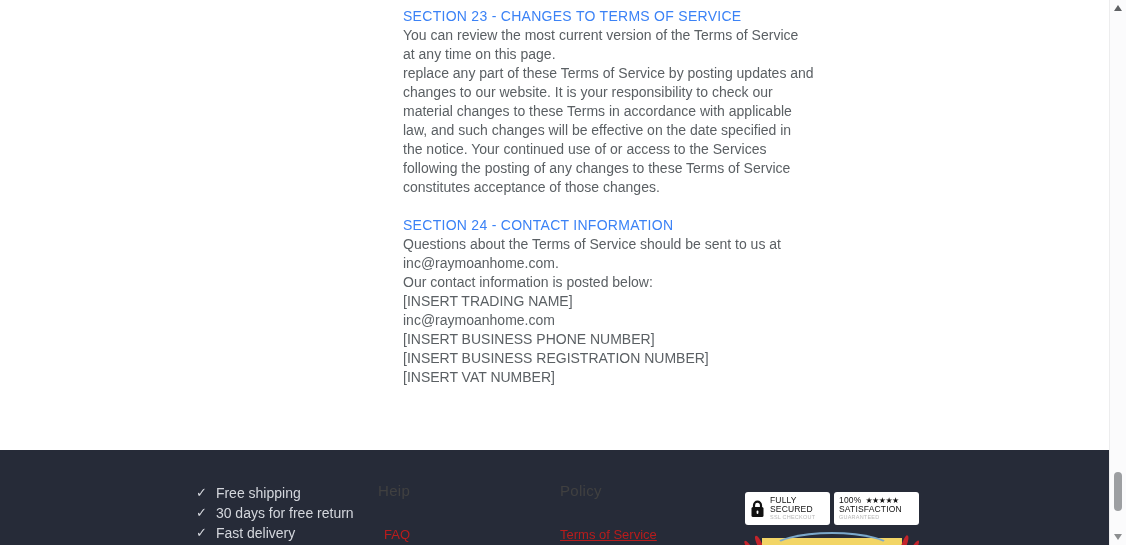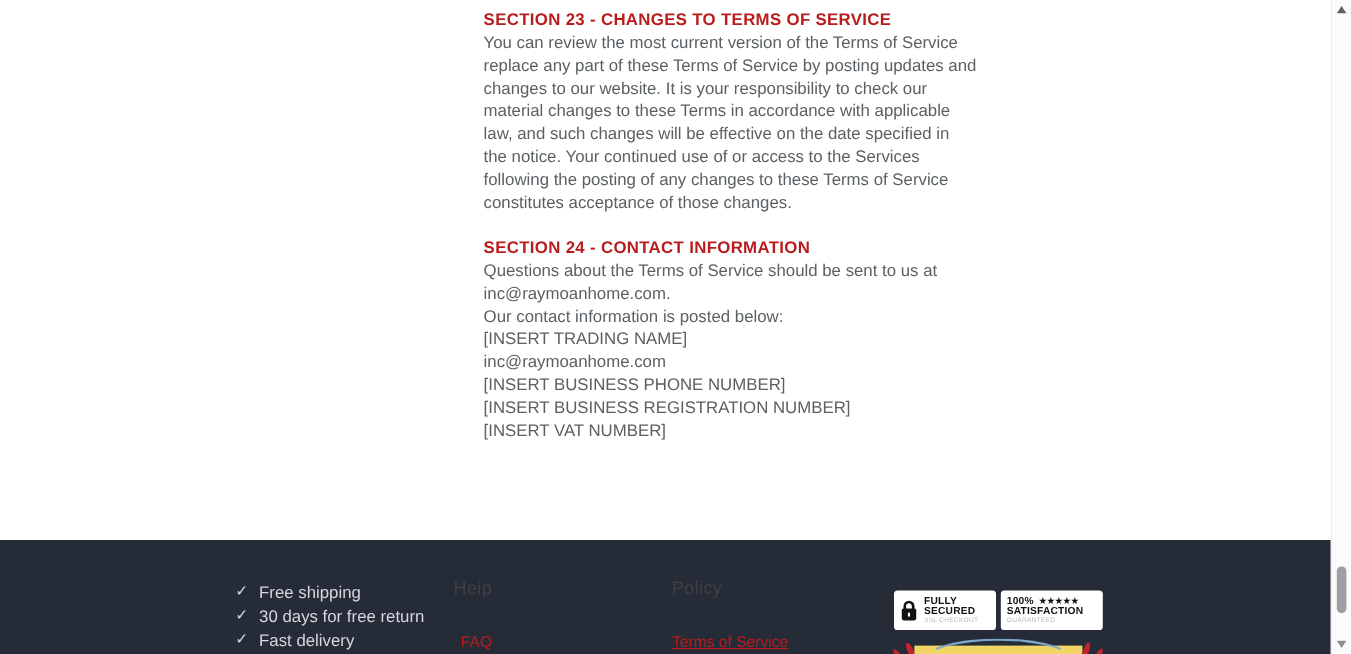--- a/index.html
+++ b/index.html
@@ -3,41 +3,41 @@
 <meta charset="utf-8">
 <style>
   * { margin: 0; padding: 0; box-sizing: border-box; }
   html, body { width: 1126px; height: 545px; overflow: hidden; background: #fff; }
   body { font-family: "Liberation Sans", "DejaVu Sans", sans-serif; }
   .page { position: relative; width: 1126px; height: 545px; background: #ffffff; overflow: hidden; }
 
   
   .doc-col { position: absolute; left: 403px; top: 7px; width: 335px; color: #5b6064; font-size: 14px; }
   .doc-line { height: 19px; line-height: 19px; white-space: nowrap; }
-  .doc-heading { height: 19px; line-height: 19px; font-size: 14px; font-weight: 700; color: #b91c1c; letter-spacing: .02em; white-space: nowrap; }
+  .doc-heading { height: 19px; line-height: 19px; font-size: 14px; font-weight: 400; color: #3b82f6; letter-spacing: .02em; white-space: nowrap; }
   .doc-gap { height: 19px; }
 
   
   .footer { position: absolute; left: 0; top: 450px; width: 1109px; height: 95px; background: #262b38; }
   .features { position: absolute; left: 196px; top: 483px; list-style: none; }
   .features li { height: 20px; line-height: 20px; font-size: 14px; color: #d4d7dd; display: flex; align-items: center; }
   .features .check { margin-right: 9px; font-size: 13px; color: #d4d7dd; }
 
   .fcol { position: absolute; top: 482px; }
   .fcol-help { left: 378px; }
   .fcol-policy { left: 560px; }
   .fcol-title { font-size: 15px; font-weight: 400; color: #404040; letter-spacing: .02em; margin-bottom: 28px; }
   .flink { display: block; font-size: 13px; color: #b91c1c; text-decoration: none; cursor: pointer; text-align: right; }
   .flink.underlined { text-decoration: underline; margin-bottom: 9px; }
 
   
   .badges { position: absolute; left: 745px; top: 492px; display: flex; gap: 4px; }
   .badge { width: 85px; height: 33px; background: #ffffff; border-radius: 3px; display: flex; align-items: center; padding: 3px 5px; }
   .badge .btext { display: flex; flex-direction: column; justify-content: center; }
-  .b-strong { font-size: 8.5px; font-weight: 700; color: #111; line-height: 9px; letter-spacing: .02em; }
+  .b-strong { font-size: 8.5px; font-weight: 400; color: #111; line-height: 9px; letter-spacing: .02em; }
   .b-sub { font-size: 5.5px; color: #b8b8b8; line-height: 7px; letter-spacing: .04em; }
   .lock-wrap { margin-right: 5px; display: flex; align-items: center; }
   .b-row { display: flex; align-items: flex-end; gap: 4px; }
   .stars { font-size: 8px; color: #111; letter-spacing: -0.5px; line-height: 9px; }
 
   
   .guarantee { position: absolute; left: 745px; top: 531px; width: 174px; height: 40px; }
   .g-gold { position: absolute; left: 17px; top: 7px; width: 140px; height: 30px; background: #f2d566; }
   .g-arc { position: absolute; left: 26px; top: 1px; width: 122px; height: 34px; border: 2px solid transparent; border-top: 2px solid #7ba8ca; border-radius: 50%; }
   .g-swoosh { position: absolute; width: 5px; height: 24px; background: #c4242b; border-radius: 40% 60% 50% 50%; }
@@ -54,20 +54,21 @@
   .sb-thumb { position: absolute; left: 4px; top: 472px; width: 8px; height: 39px; background: #9d9fa2; border-radius: 5px; cursor: pointer; }
 </style>
 </head>
 <body>
 
 <div class="page">
 
   <main class="doc-col">
     <h2 class="doc-heading">SECTION 23 - CHANGES TO TERMS OF SERVICE</h2>
     <div class="doc-line">You can review the most current version of the Terms of Service</div>
+    <div class="doc-line">at any time on this page.</div>
     <div class="doc-line">replace any part of these Terms of Service by posting updates and</div>
     <div class="doc-line">changes to our website. It is your responsibility to check our</div>
     <div class="doc-line">material changes to these Terms in accordance with applicable</div>
     <div class="doc-line">law, and such changes will be effective on the date specified in</div>
     <div class="doc-line">the notice. Your continued use of or access to the Services</div>
     <div class="doc-line">following the posting of any changes to these Terms of Service</div>
     <div class="doc-line">constitutes acceptance of those changes.</div>
     <div class="doc-gap"></div>
     <h2 class="doc-heading">SECTION 24 - CONTACT INFORMATION</h2>
     <div class="doc-line">Questions about the Terms of Service should be sent to us at</div>

